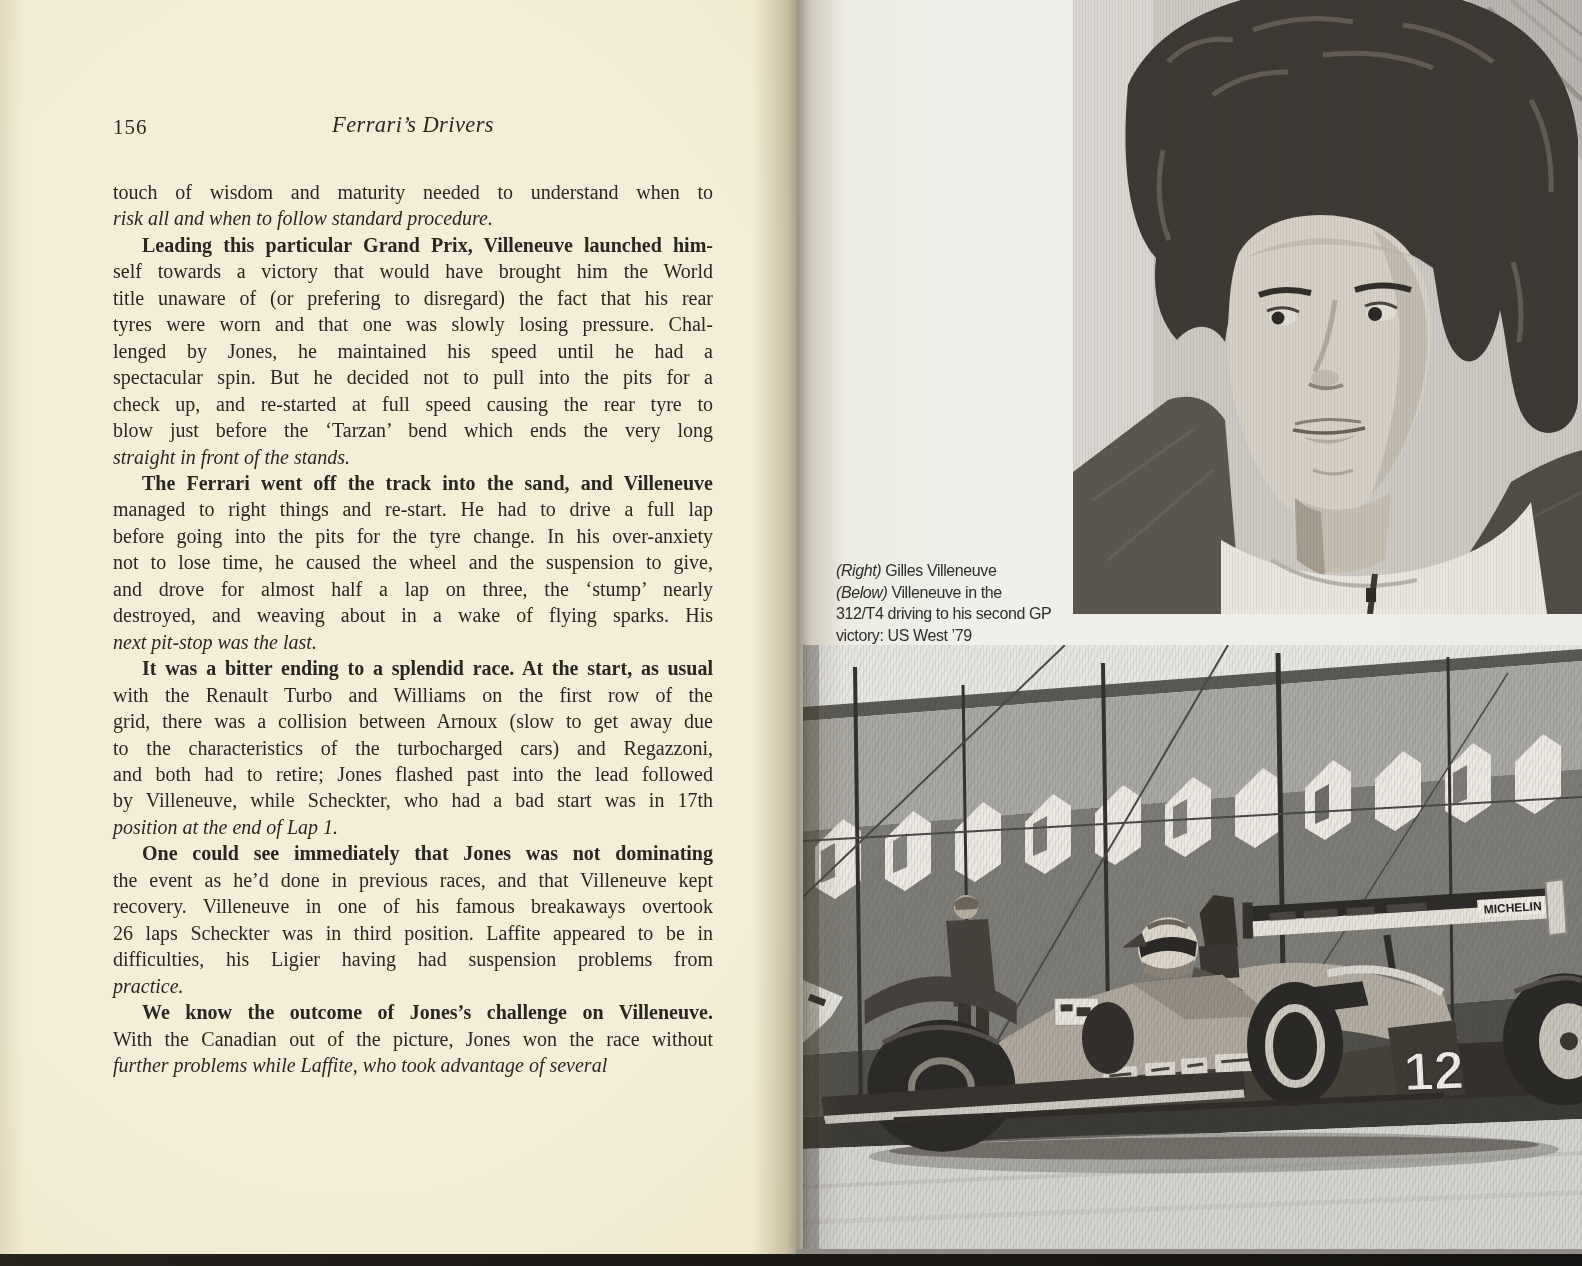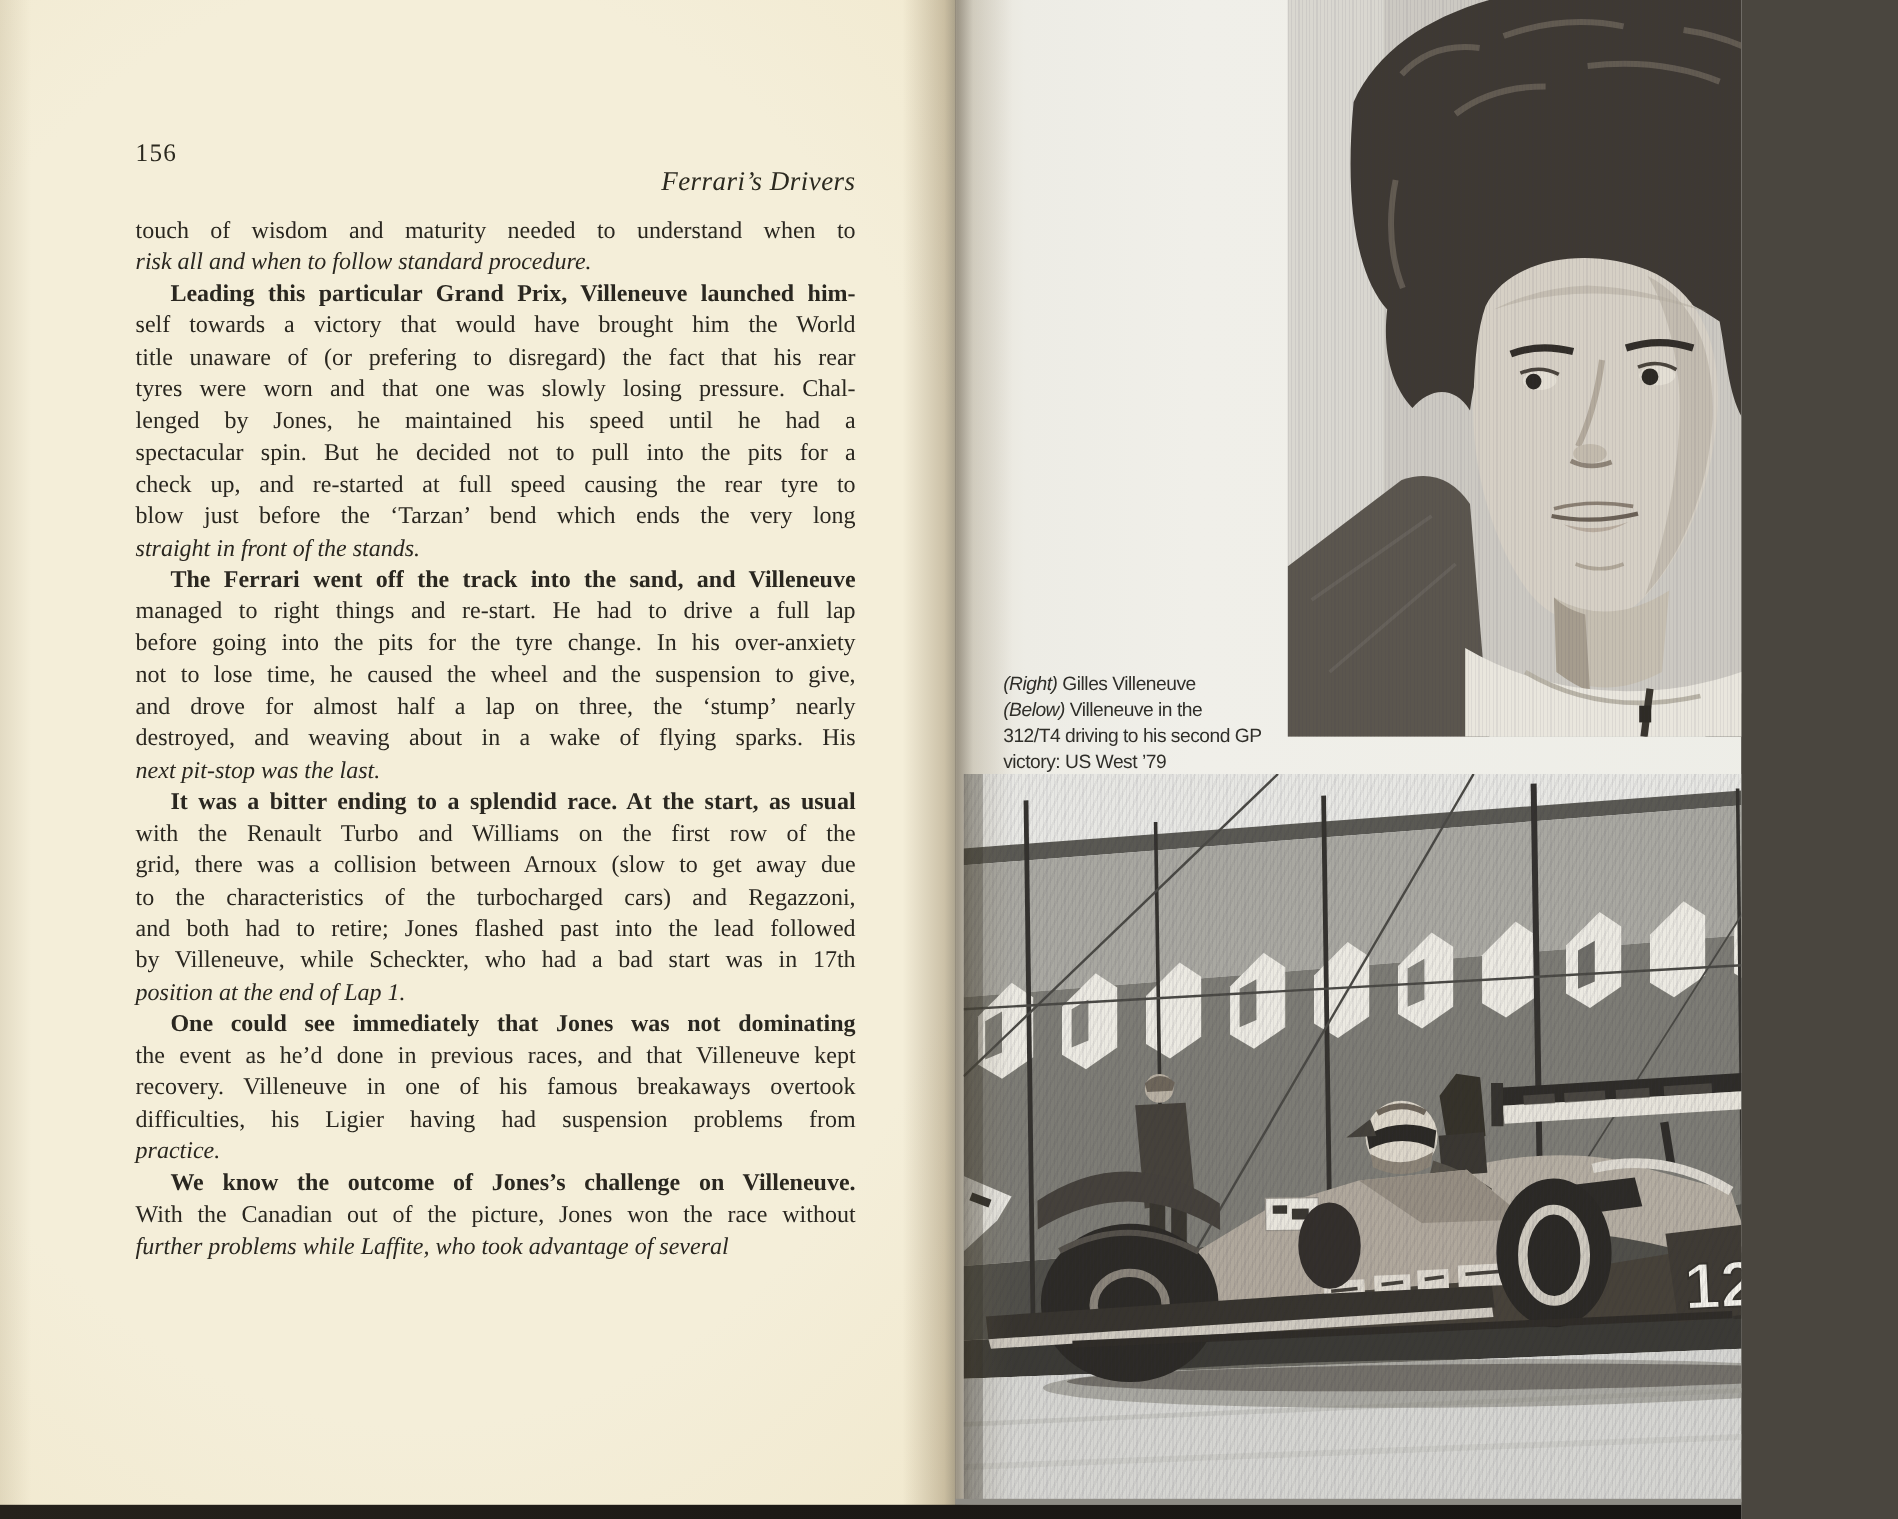--- a/index.html
+++ b/index.html
@@ -1,17 +1,17 @@
 <!DOCTYPE html>
 <html><head>
 <meta charset="utf-8">
 <style>
   html,body{margin:0;padding:0;background:#4a463f;}
   .scan{
-    position:relative;width:1451px;height:1266px;overflow:hidden;
+    position:relative;width:1582px;height:1266px;overflow:hidden;
     font-family:"Liberation Serif",serif;
   }
   
   .page-left{
     position:absolute;left:0;top:0;width:796px;height:1266px;
     background:
       linear-gradient(90deg, rgba(120,100,60,.14) 0, rgba(0,0,0,0) 26px),
       radial-gradient(115% 92% at 44% 46%, #f4eed9 52%, #f0e7cb 82%, #e5d7b4 100%);
   }
   .page-right{
@@ -30,22 +30,22 @@
   }
   .bottom-pre{
     position:absolute;left:796px;top:1249px;width:786px;height:5px;background:#8f8d86;
   }
   
   .folio{
     position:absolute;left:113px;top:115px;font-size:21px;color:#2b291f;
     letter-spacing:1px;
   }
   .running-title{
-    position:absolute;left:113px;top:112px;width:600px;text-align:right;
-    font-style:italic;font-size:22.5px;color:#2b291f;letter-spacing:.4px;margin-top:26px;
+    position:absolute;left:113px;top:112px;width:600px;text-align:center;
+    font-style:italic;font-size:22.5px;color:#2b291f;letter-spacing:.4px;
   }
   .body-text{
     position:absolute;left:113px;top:155px;width:600px;
     font-size:20px;line-height:26.45px;color:#2a2720;margin-top:24px;
   }
   .bline{text-align:justify;text-align-last:justify;white-space:normal;}
   .bline.last{text-align-last:auto;font-style:italic;}
   .bline.first{text-indent:29px;font-weight:bold;}
   
   .photo-caption{
@@ -98,20 +98,21 @@
         <div class="bline first">It was a bitter ending to a splendid race. At the start, as usual</div>
         <div class="bline">with the Renault Turbo and Williams on the first row of the</div>
         <div class="bline">grid, there was a collision between Arnoux (slow to get away due</div>
         <div class="bline">to the characteristics of the turbocharged cars) and Regazzoni,</div>
         <div class="bline">and both had to retire; Jones flashed past into the lead followed</div>
         <div class="bline">by Villeneuve, while Scheckter, who had a bad start was in 17th</div>
         <div class="bline last">position at the end of Lap 1.</div>
         <div class="bline first">One could see immediately that Jones was not dominating</div>
         <div class="bline">the event as he’d done in previous races, and that Villeneuve kept</div>
         <div class="bline">recovery. Villeneuve in one of his famous breakaways overtook</div>
+        <div class="bline">26 laps Scheckter was in third position. Laffite appeared to be in</div>
         <div class="bline">difficulties, his Ligier having had suspension problems from</div>
         <div class="bline last">practice.</div>
         <div class="bline first">We know the outcome of Jones’s challenge on Villeneuve.</div>
         <div class="bline">With the Canadian out of the picture, Jones won the race without</div>
         <div class="bline last">further problems while Laffite, who took advantage of several</div>
       </div>
   </div>
 
   <div class="page-right">
 

